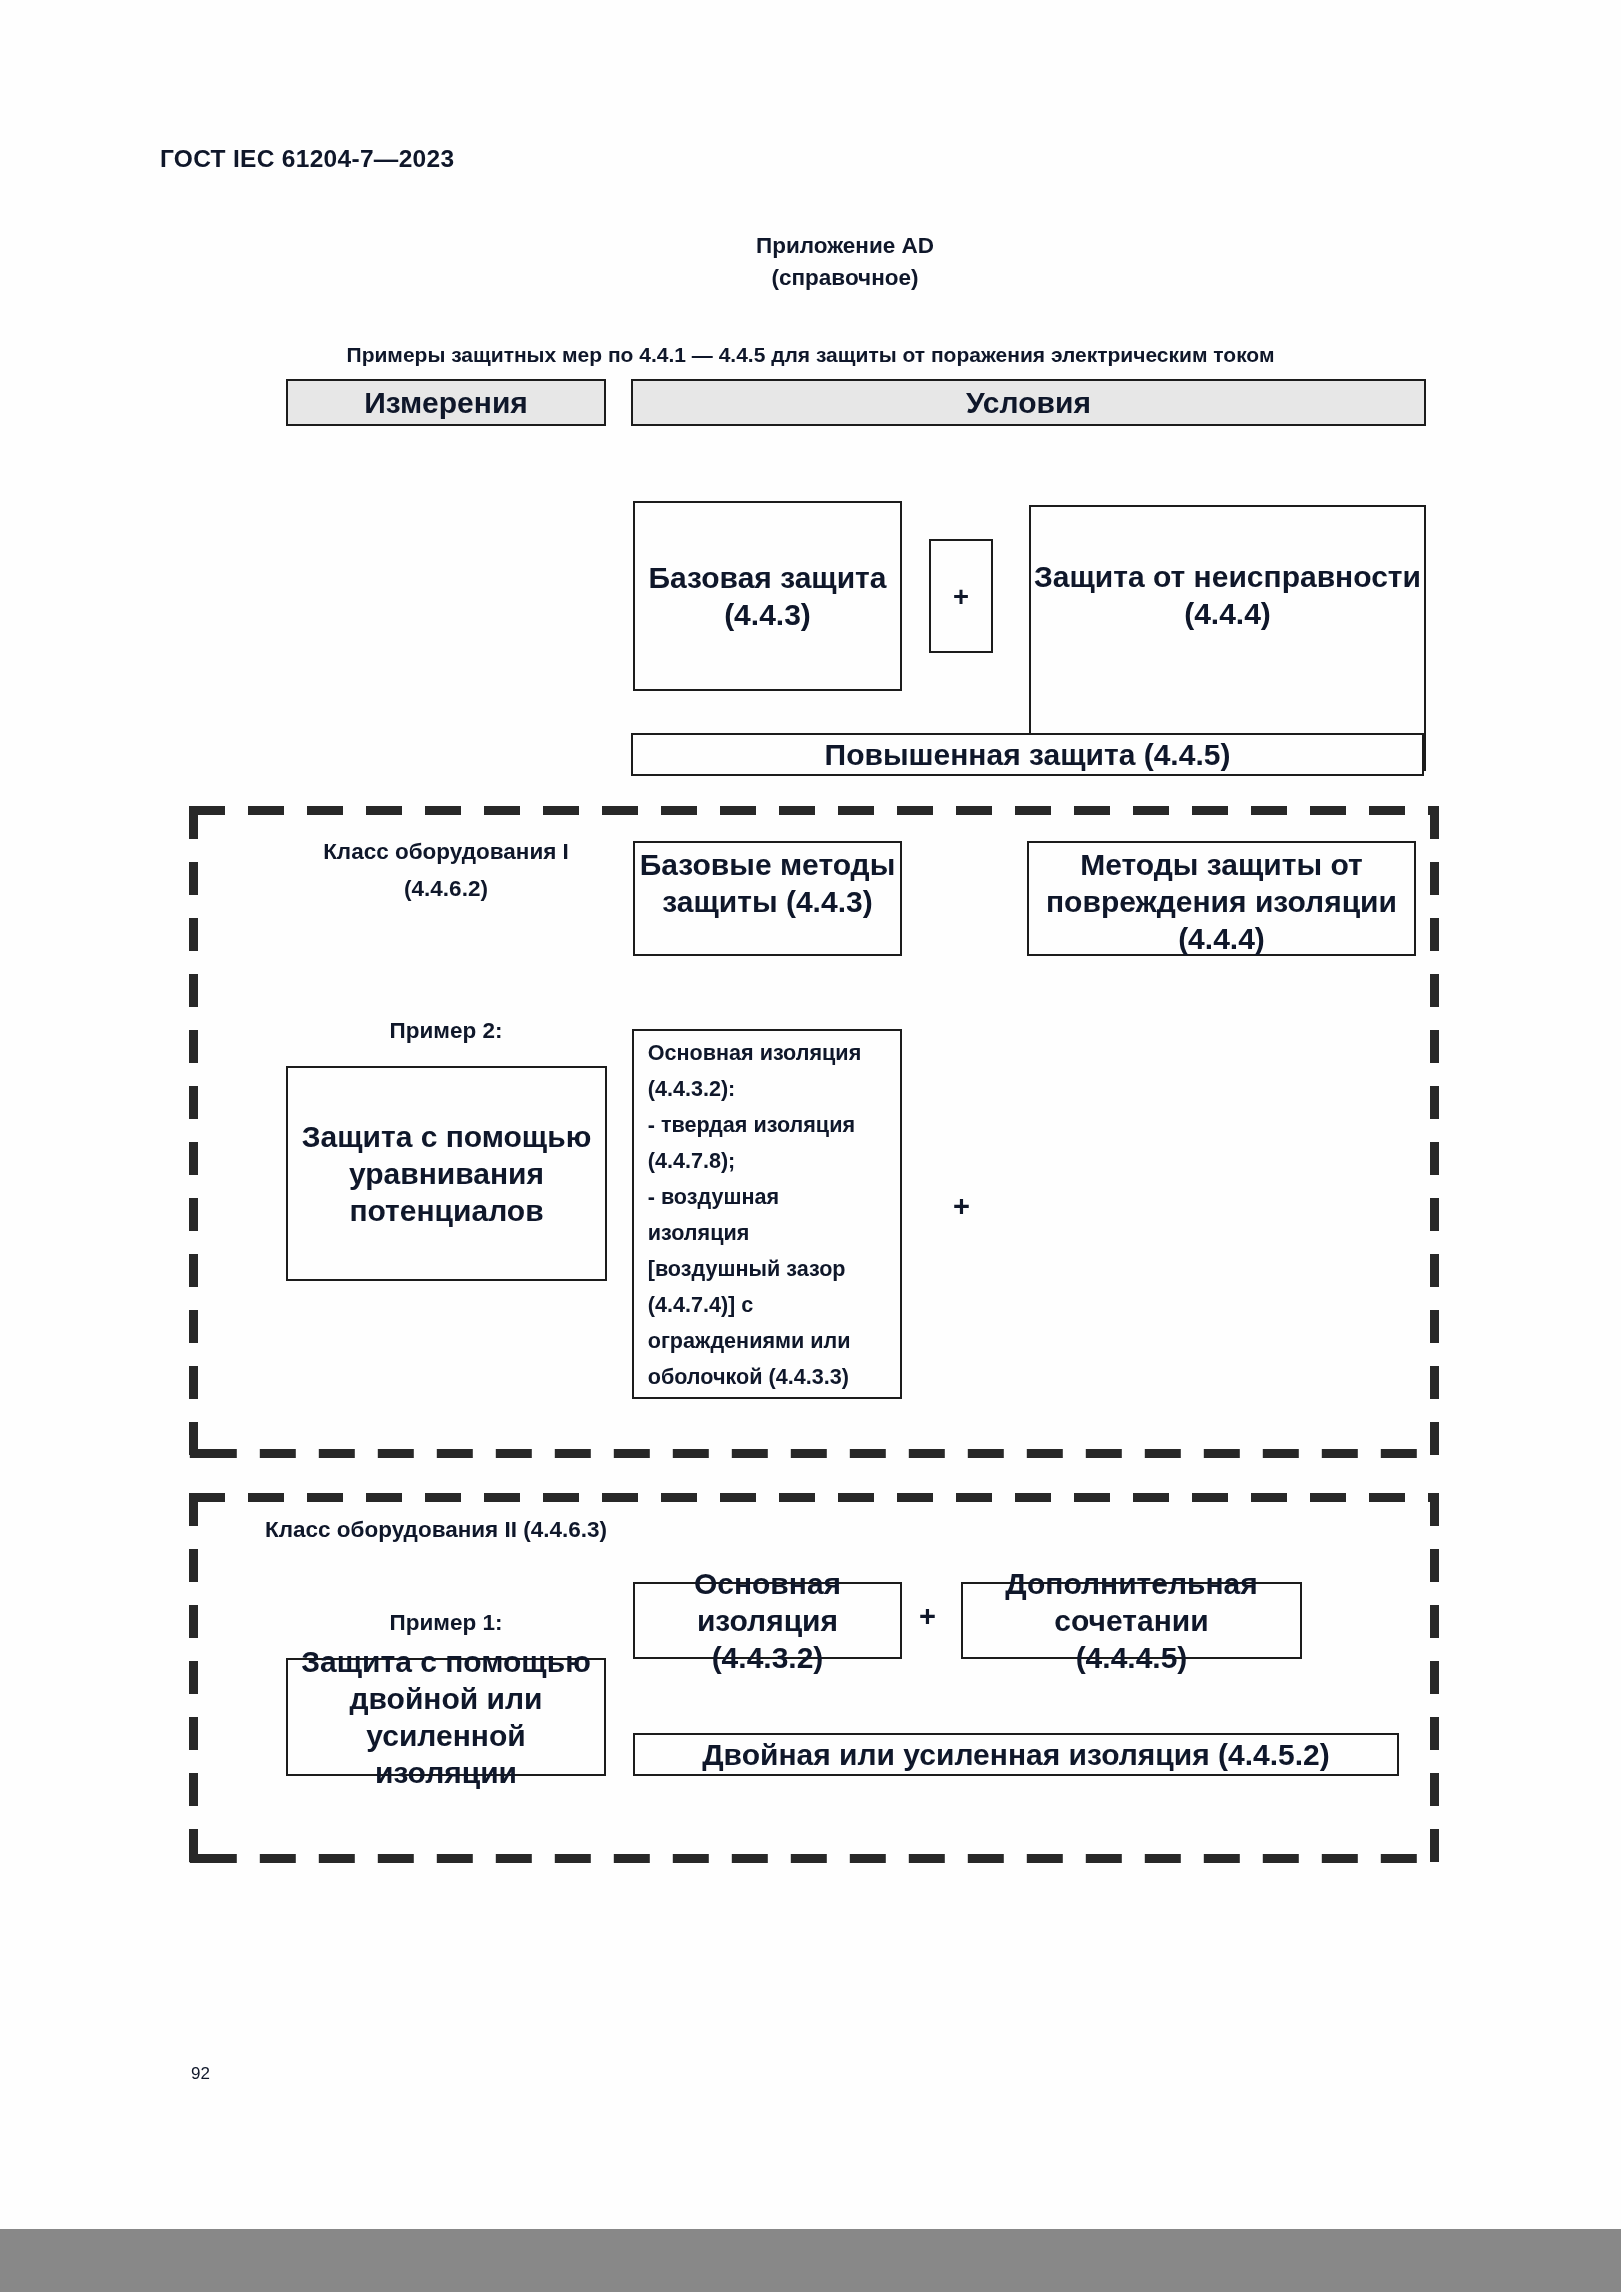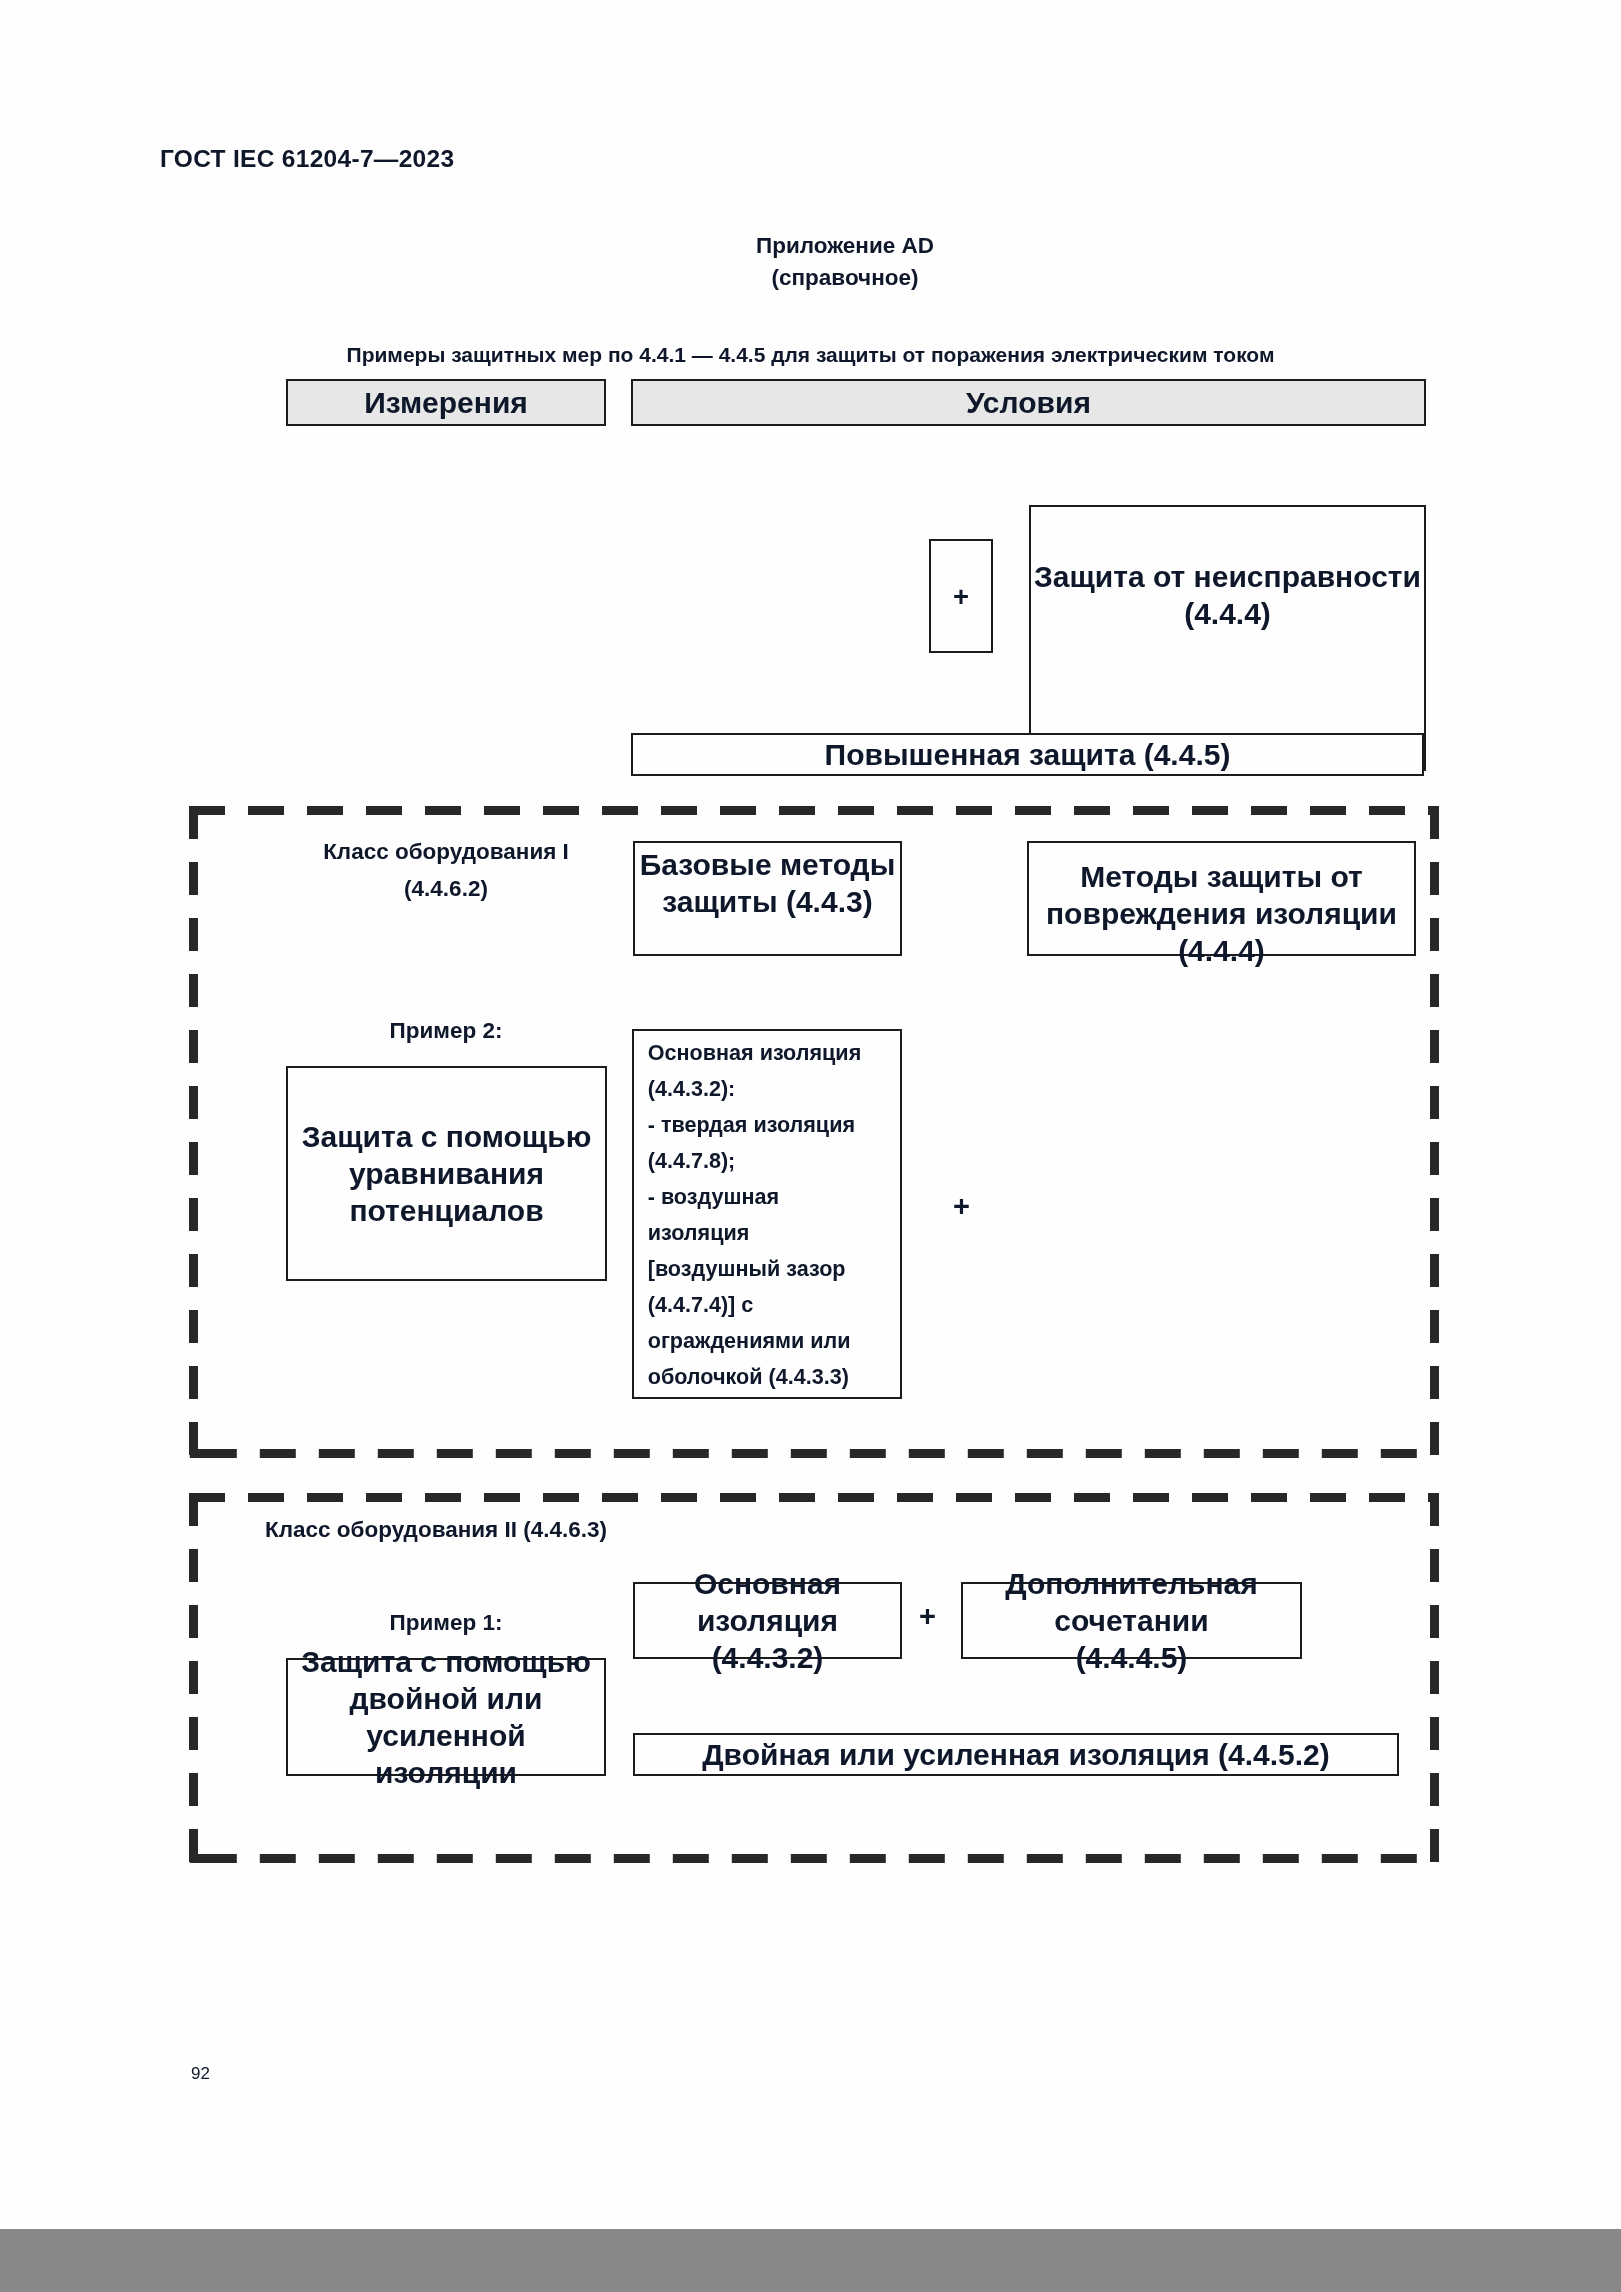--- a/index.html
+++ b/index.html
@@ -63,20 +63,24 @@
 
   <div class="abs main-title">Примеры защитных мер по 4.4.1 — 4.4.5 для защиты от поражения электрическим током</div>
 
   <div class="box gray" style="left:286px;top:379px;width:320px;height:47px;">
     <span class="t">Измерения</span>
   </div>
   <div class="box gray" style="left:631px;top:379px;width:795px;height:47px;">
     <span class="t">Условия</span>
   </div>
 
+  <div class="box" style="left:633px;top:501px;width:269px;height:190px;">
+    <span class="t">Базовая защита
+(4.4.3)</span>
+  </div>
   <div class="box" style="left:929px;top:539px;width:64px;height:114px;font-size:27.4px;">
     <span class="t">+</span>
   </div>
   <div class="box topalign" style="left:1029px;top:505px;width:397px;height:266px;padding-top:51px;">
     <span class="t">Защита от неисправности
 (4.4.4)</span>
   </div>
   <div class="box" style="left:631px;top:733px;width:793px;height:43px;">
     <span class="t">Повышенная защита (4.4.5)</span>
   </div>
@@ -88,21 +92,21 @@
     <div class="dr"></div>
   </div>
 
   <div class="label t" style="left:286px;top:833px;width:320px;">Класс оборудования I
 (4.4.6.2)</div>
 
   <div class="box topalign" style="left:633px;top:841px;width:269px;height:115px;padding-top:2.9px;">
     <span class="t">Базовые методы
 защиты (4.4.3)</span>
   </div>
-  <div class="box topalign" style="left:1027px;top:841px;width:389px;height:115px;padding-top:15px;">
+  <div class="box topalign" style="left:1027px;top:841px;width:389px;height:115px;padding-top:3px;">
     <span class="t">Методы защиты от
 повреждения изоляции
 (4.4.4)</span>
   </div>
 
   <div class="label t" style="left:286px;top:1012px;width:320px;">Пример 2:</div>
 
   <div class="box" style="left:286px;top:1066px;width:321px;height:215px;">
     <span class="t">Защита с помощью
 уравнивания

